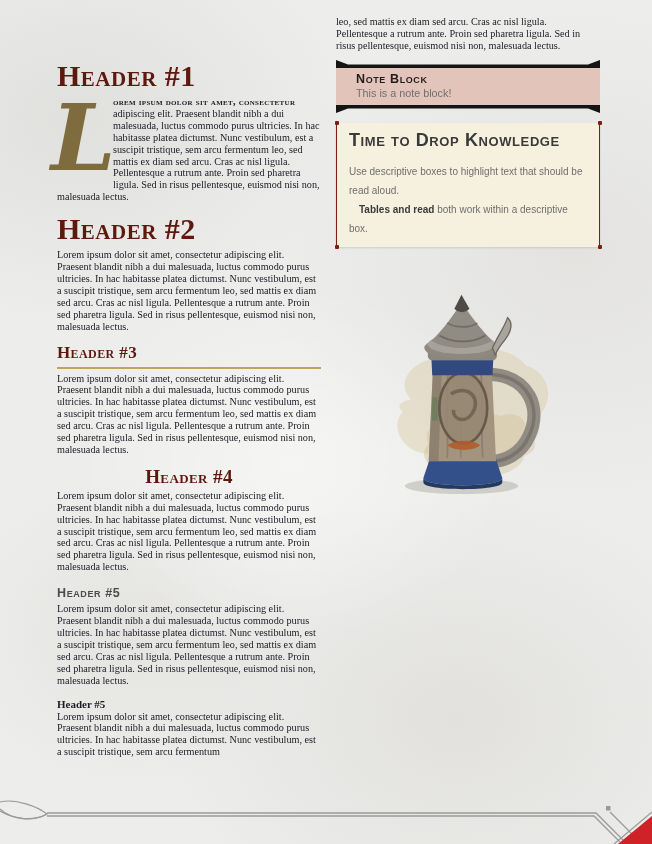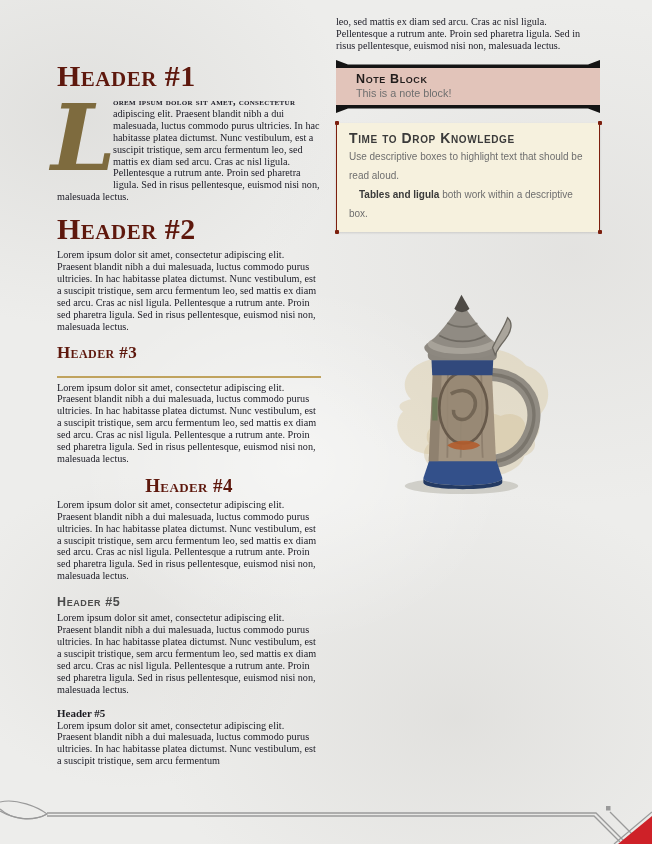--- a/index.html
+++ b/index.html
@@ -17,21 +17,21 @@
   .col{position:absolute;top:16px;}
   .col-left{left:57px;width:264px;}
   .col-right{left:336px;width:264px;}
 
   .h1{font-family:"Liberation Serif",serif;font-variant:small-caps;font-weight:700;
       font-size:30px;color:#5e180d;letter-spacing:.5px;margin:0 0 3px;}
   .h1.first{margin-top:43px;}
   .h1.second{margin-top:9px;}
   .h3{font-family:"Liberation Serif",serif;font-variant:small-caps;font-weight:700;
       font-size:17px;color:#5e180d;letter-spacing:.4px;margin:10px 0 4px;
-      border-bottom:2px solid #c0a35e;padding-bottom:13px;}
+      border-bottom:2px solid #c0a35e;padding-bottom:4px;}
   .h4{font-family:"Liberation Serif",serif;font-variant:small-caps;font-weight:700;
       font-size:19px;color:#5e180d;letter-spacing:.4px;margin:10px 0 2px;text-align:center;}
   .h5{font-family:"Liberation Sans",sans-serif;font-variant:small-caps;font-weight:600;
       font-size:12.5px;color:#4b4b4b;letter-spacing:.6px;margin:13px 0 3px;}
   .h6{font-family:"Liberation Serif",serif;font-weight:700;
       font-size:11px;color:#1c1c22;margin:11px 0 1px;}
 
   p.body{margin:0 0 8px;font-size:10.2px;line-height:11.9px;color:#20202a;text-align:left;}
   .lead-caps{font-variant:small-caps;letter-spacing:.3px;font-weight:600;}
   .dropcap{
@@ -50,21 +50,21 @@
   .note-text{font-family:"Liberation Sans",sans-serif;font-size:10.8px;color:#6f6f6f;margin-top:1px;}
 
   
   .desc-box{position:relative;background:#f6f1de;border-left:1px solid #7c1f0e;
       border-right:1px solid #7c1f0e;padding:7px 12px 9px;margin:0 0 10px;
       box-shadow:0 1px 2px rgba(0,0,0,.12);}
   .desc-dot{position:absolute;width:4px;height:4px;background:#7c1f0e;border-radius:1px;}
   .dot-tl{top:-2px;left:-2.5px;} .dot-tr{top:-2px;right:-2.5px;}
   .dot-bl{bottom:-2px;left:-2.5px;} .dot-br{bottom:-2px;right:-2.5px;}
   .desc-title{font-family:"Liberation Sans",sans-serif;font-variant:small-caps;font-weight:700;
-      font-size:14px;letter-spacing:.6px;color:#3a3a3a;margin-bottom:1px;}
+      font-size:18px;letter-spacing:.6px;color:#3a3a3a;margin-bottom:11px;}
   .desc-text{font-family:"Liberation Sans",sans-serif;font-size:10px;line-height:19px;color:#6e6e6e;}
   .desc-text .bold{font-weight:700;color:#3a3a3a;}
   .desc-text.indent{text-indent:10px;}
 
   .stein{position:absolute;left:362px;top:284px;width:222px;height:226px;}
 
   .footer-svg{position:absolute;left:0;top:794px;width:652px;height:50px;}
 </style>
 </head>
 <body>
@@ -108,21 +108,21 @@
       </svg>
     </div>
 
     <div class="desc-box">
       <span class="desc-dot dot-tl"></span>
       <span class="desc-dot dot-tr"></span>
       <span class="desc-dot dot-bl"></span>
       <span class="desc-dot dot-br"></span>
       <div class="desc-title">Time to Drop Knowledge</div>
       <div class="desc-text">Use descriptive boxes to highlight text that should be read aloud.</div>
-      <div class="desc-text indent"><span class="bold">Tables and ligula</span><span> both work within a descriptive box.</span></div>
+      <div class="desc-text indent"><span class="bold">Tables and read</span><span> both work within a descriptive box.</span></div>
     </div>
   </div>
 
   <div class="stein">
     <svg width="222" height="226" viewBox="0 0 250 255">
 
       <path d="M55,130 C35,110 60,78 100,85 C118,66 165,68 185,92 C212,100 218,132 198,150 C208,173 182,196 152,191 C135,210 92,210 78,192 C45,192 30,160 46,144 C37,137 45,132 55,130 Z" fill="#d8c8a0" opacity="0.42"></path>
       <path d="M75,180 C58,198 85,220 115,213 C145,223 178,213 183,194 C201,189 197,170 183,165 C188,151 170,142 156,149 C138,140 100,144 96,156 C78,156 68,168 75,180 Z" fill="#cdbb8d" opacity="0.35"></path>
 
       <ellipse cx="112" cy="228" rx="64" ry="9" fill="#8d8878" opacity="0.32"></ellipse>

